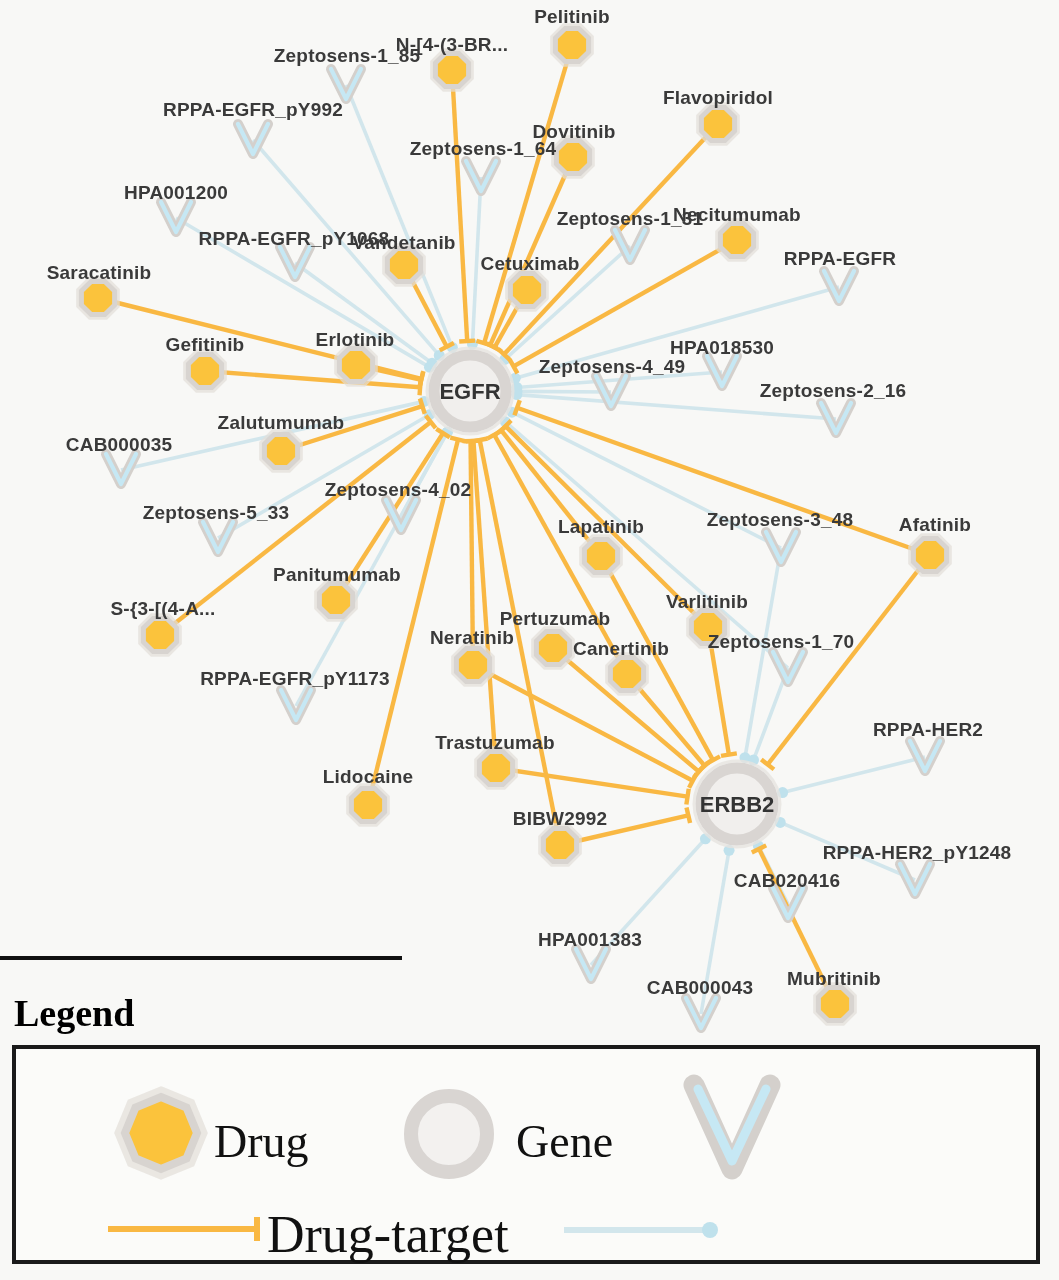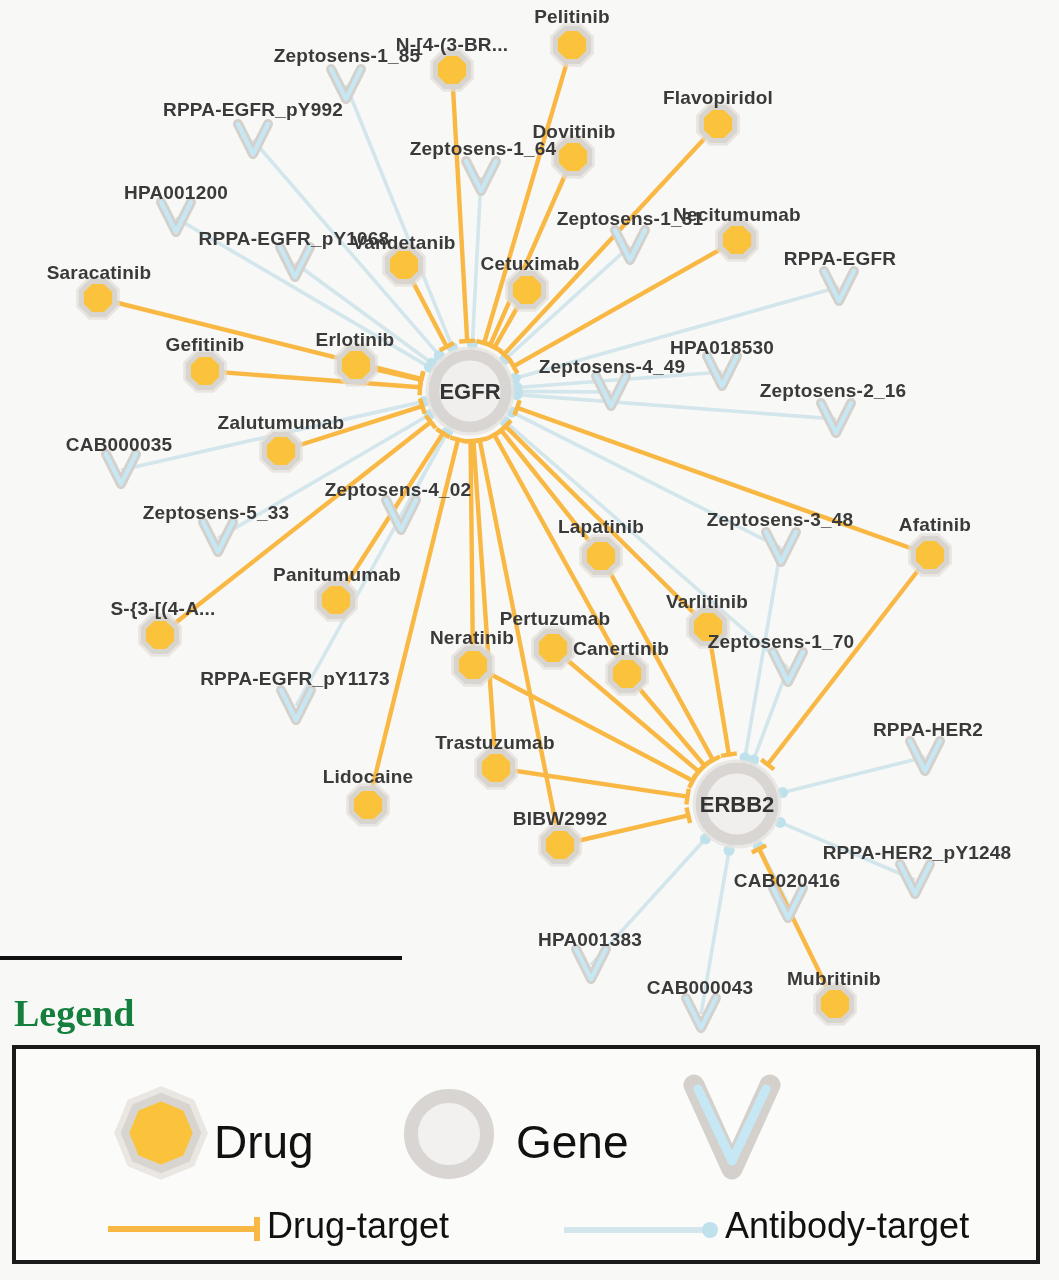--- a/index.html
+++ b/index.html
@@ -2,26 +2,26 @@
 <html><head>
 <meta charset="utf-8">
 <style>
   html,body{margin:0;padding:0;background:#F8F8F6;}
   .figure{position:relative;width:1059px;height:1280px;background:#F8F8F6;overflow:hidden;
           font-family:"Liberation Sans",sans-serif;}
   .abs{position:absolute;}
   svg.network{position:absolute;left:0;top:0;}
   .divider{position:absolute;left:0;top:956px;width:402px;height:4px;background:#111;}
   .legend-title{position:absolute;left:14px;top:991px;font-family:"Liberation Serif",serif;
-                font-weight:bold;font-size:38px;color:#15803d;}
+                font-weight:bold;font-size:38px;color:#000000;}
   .legend-box{position:absolute;left:12px;top:1045px;width:1020px;height:211px;
               border:4px solid #1a1a1a;background:#FBFBF9;}
-  .lg-label{position:absolute;font-family:Liberation Sans, sans-serif;color:#111;white-space:nowrap;}
+  .lg-label{position:absolute;font-family:Liberation Serif, serif;color:#111;white-space:nowrap;}
   .lg-node-label{font-size:46px;top:66px;}
-  .lg-edge-label{font-size:36px;top:156px;}
+  .lg-edge-label{font-size:52px;top:156px;}
 </style>
 </head>
 <body>
 
 <div class="figure">
 
   <svg class="network" width="1059" height="1280" viewBox="0 0 1059 1280">
       <line x1="346" y1="85" x2="452.3484686109484" y2="347.4405757657275" stroke="#D2E6EC" stroke-width="3.6"></line>
       <circle cx="452.3484686109484" cy="347.4405757657275" r="5.5" fill="#BFE1EC"></circle>
       <line x1="253" y1="140" x2="439.2614302648703" y2="355.44524883171636" stroke="#D2E6EC" stroke-width="3.6"></line>
@@ -293,16 +293,15 @@
     <svg class="abs" style="left:88px;top:164px;" width="170" height="32" viewBox="0 0 170 32">
       <line x1="4" y1="16" x2="153" y2="16" stroke="#F9B843" stroke-width="6"></line>
       <line x1="153" y1="4" x2="153" y2="28" stroke="#F9B843" stroke-width="6"></line>
     </svg>
     <div class="lg-label lg-edge-label" style="left:251px;">Drug-target</div>
 
     <svg class="abs" style="left:544px;top:165px;" width="170" height="32" viewBox="0 0 170 32">
       <line x1="4" y1="16" x2="143" y2="16" stroke="#D2E6EC" stroke-width="6"></line>
       <circle cx="150" cy="16" r="8" fill="#BFE1EC"></circle>
     </svg>
-    <div class="lg-label lg-edge-label" style="left:709px;">Antibody-target</div>
 
   </div>
 </div>
 
 </body></html>

